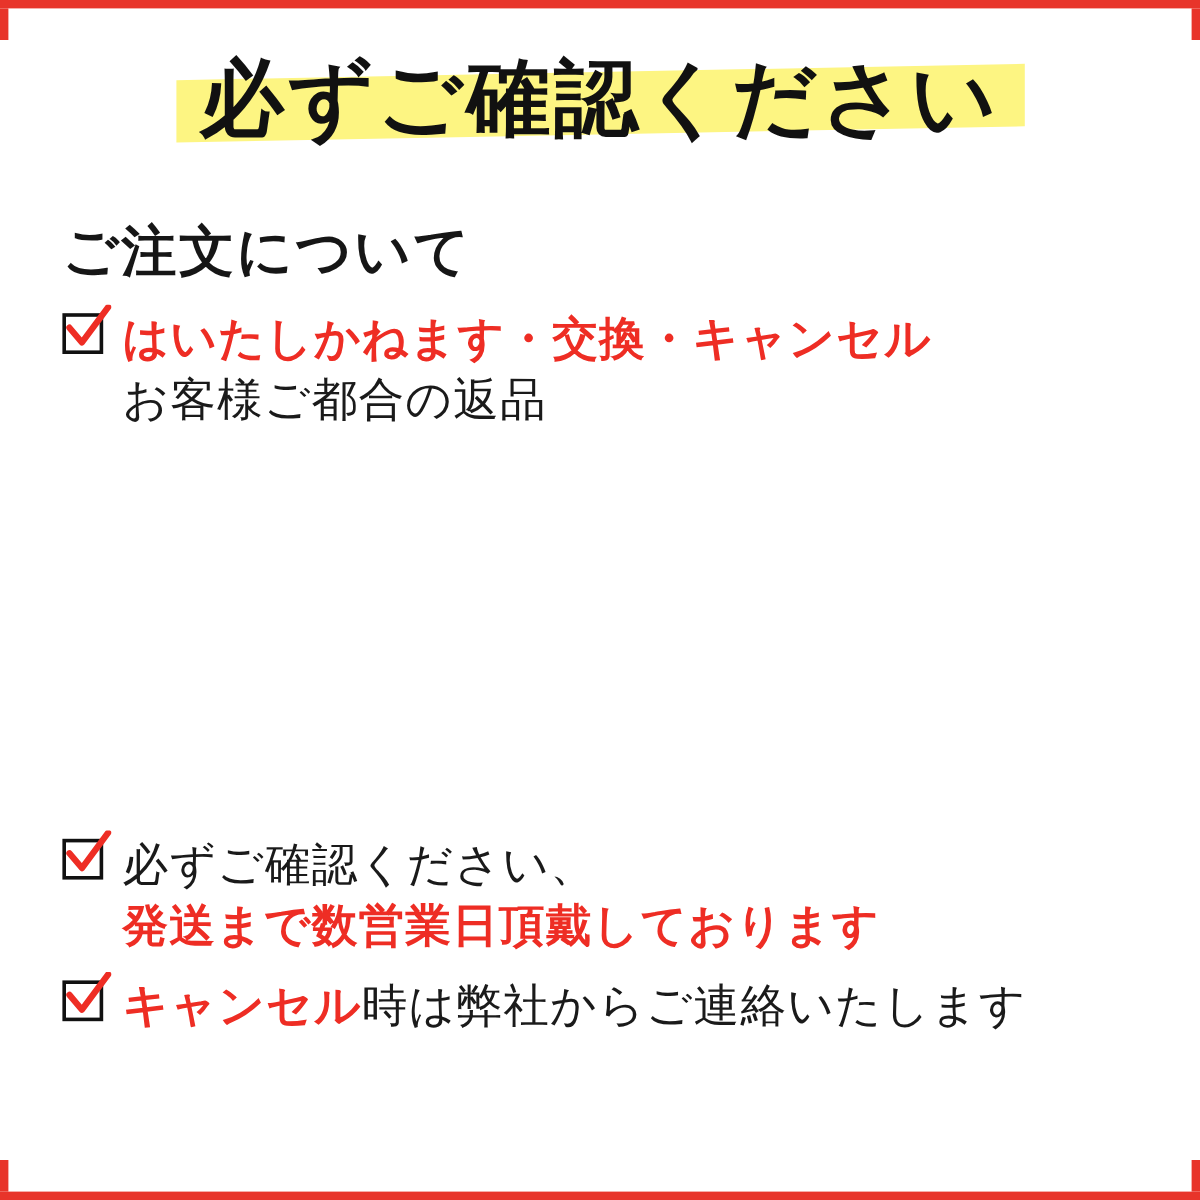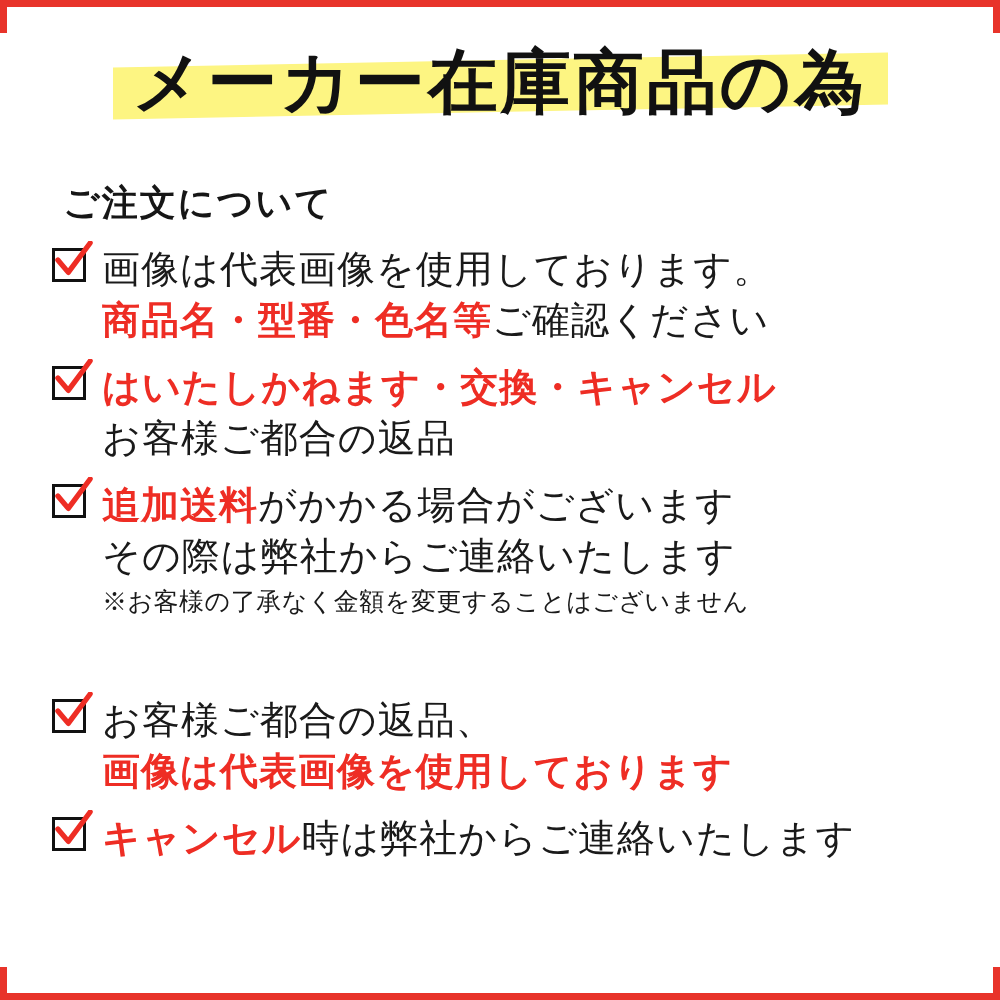--- a/index.html
+++ b/index.html
@@ -83,24 +83,24 @@
   }
 
   .section {
     position: absolute;
     left: 46px;
     width: 920px;
   }
   .section-heading {
     font-family: "DejaVu Serif", "Liberation Serif", serif;
     font-weight: bold;
-    font-size: 36px;
+    font-size: 46px;
     letter-spacing: 2px;
     color: #161616;
-    margin: 0 0 6px 17px;
+    margin: 0 0 6px 6px;
     white-space: nowrap;
   }
 
   .item {
     position: relative;
     padding-left: 56px;
     margin-top: 16px;
   }
   .check {
     position: absolute;
@@ -153,88 +153,59 @@
 <body>
 
 <div class="page">
   <div class="edge-left"></div>
   <div class="edge-right"></div>
 
   <div class="content">
 
     <div class="title-wrap">
       <span class="title-band">
-        <span class="title-text">メーカー在庫商品の為</span>
+        <span class="title-text">必ずご確認ください</span>
       </span>
     </div>
 
     <div class="section" id="sec-order">
       <div class="section-heading">ご注文について</div>
 
-      <div class="item">
-        <span class="check">
-          <span class="box"></span>
-          <svg class="tick" viewBox="0 0 40 42" aria-hidden="true">
-            <path d="M3 20 L14 33 L37 2" fill="none" stroke="#ee2d24" stroke-width="5.5" stroke-linecap="round" stroke-linejoin="round"></path>
-          </svg>
-        </span>
-        <div class="line">
-          <span>画像は代表画像を使用しております。</span>
-        </div>
-        <div class="line">
-          <span class="red">商品名・型番・色名等</span><span>ご確認ください</span>
-        </div>
-      </div>
 
       <div class="item">
         <span class="check">
           <span class="box"></span>
           <svg class="tick" viewBox="0 0 40 42" aria-hidden="true">
             <path d="M3 20 L14 33 L37 2" fill="none" stroke="#ee2d24" stroke-width="5.5" stroke-linecap="round" stroke-linejoin="round"></path>
           </svg>
         </span>
         <div class="line bold">
           <span class="red">はいたしかねます・交換・キャンセル</span>
         </div>
         <div class="line">
           <span>お客様ご都合の返品</span>
         </div>
       </div>
 
+    </div>
+
+    <div class="section" id="sec-delivery">
+
       <div class="item">
         <span class="check">
           <span class="box"></span>
           <svg class="tick" viewBox="0 0 40 42" aria-hidden="true">
             <path d="M3 20 L14 33 L37 2" fill="none" stroke="#ee2d24" stroke-width="5.5" stroke-linecap="round" stroke-linejoin="round"></path>
           </svg>
         </span>
         <div class="line">
-          <span class="red">追加送料</span><span>がかかる場合がございます</span>
-        </div>
-        <div class="line">
-          <span>その際は弊社からご連絡いたします</span>
-        </div>
-        <div class="note">※お客様の了承なく金額を変更することはございません</div>
-      </div>
-    </div>
-
-    <div class="section" id="sec-delivery">
-
-      <div class="item">
-        <span class="check">
-          <span class="box"></span>
-          <svg class="tick" viewBox="0 0 40 42" aria-hidden="true">
-            <path d="M3 20 L14 33 L37 2" fill="none" stroke="#ee2d24" stroke-width="5.5" stroke-linecap="round" stroke-linejoin="round"></path>
-          </svg>
-        </span>
-        <div class="line">
-          <span>お客様ご都合の返品、</span>
+          <span>必ずご確認ください、</span>
         </div>
         <div class="line bold">
-          <span class="red">画像は代表画像を使用しております</span>
+          <span class="red">発送まで数営業日頂戴しております</span>
         </div>
       </div>
 
       <div class="item">
         <span class="check">
           <span class="box"></span>
           <svg class="tick" viewBox="0 0 40 42" aria-hidden="true">
             <path d="M3 20 L14 33 L37 2" fill="none" stroke="#ee2d24" stroke-width="5.5" stroke-linecap="round" stroke-linejoin="round"></path>
           </svg>
         </span>

